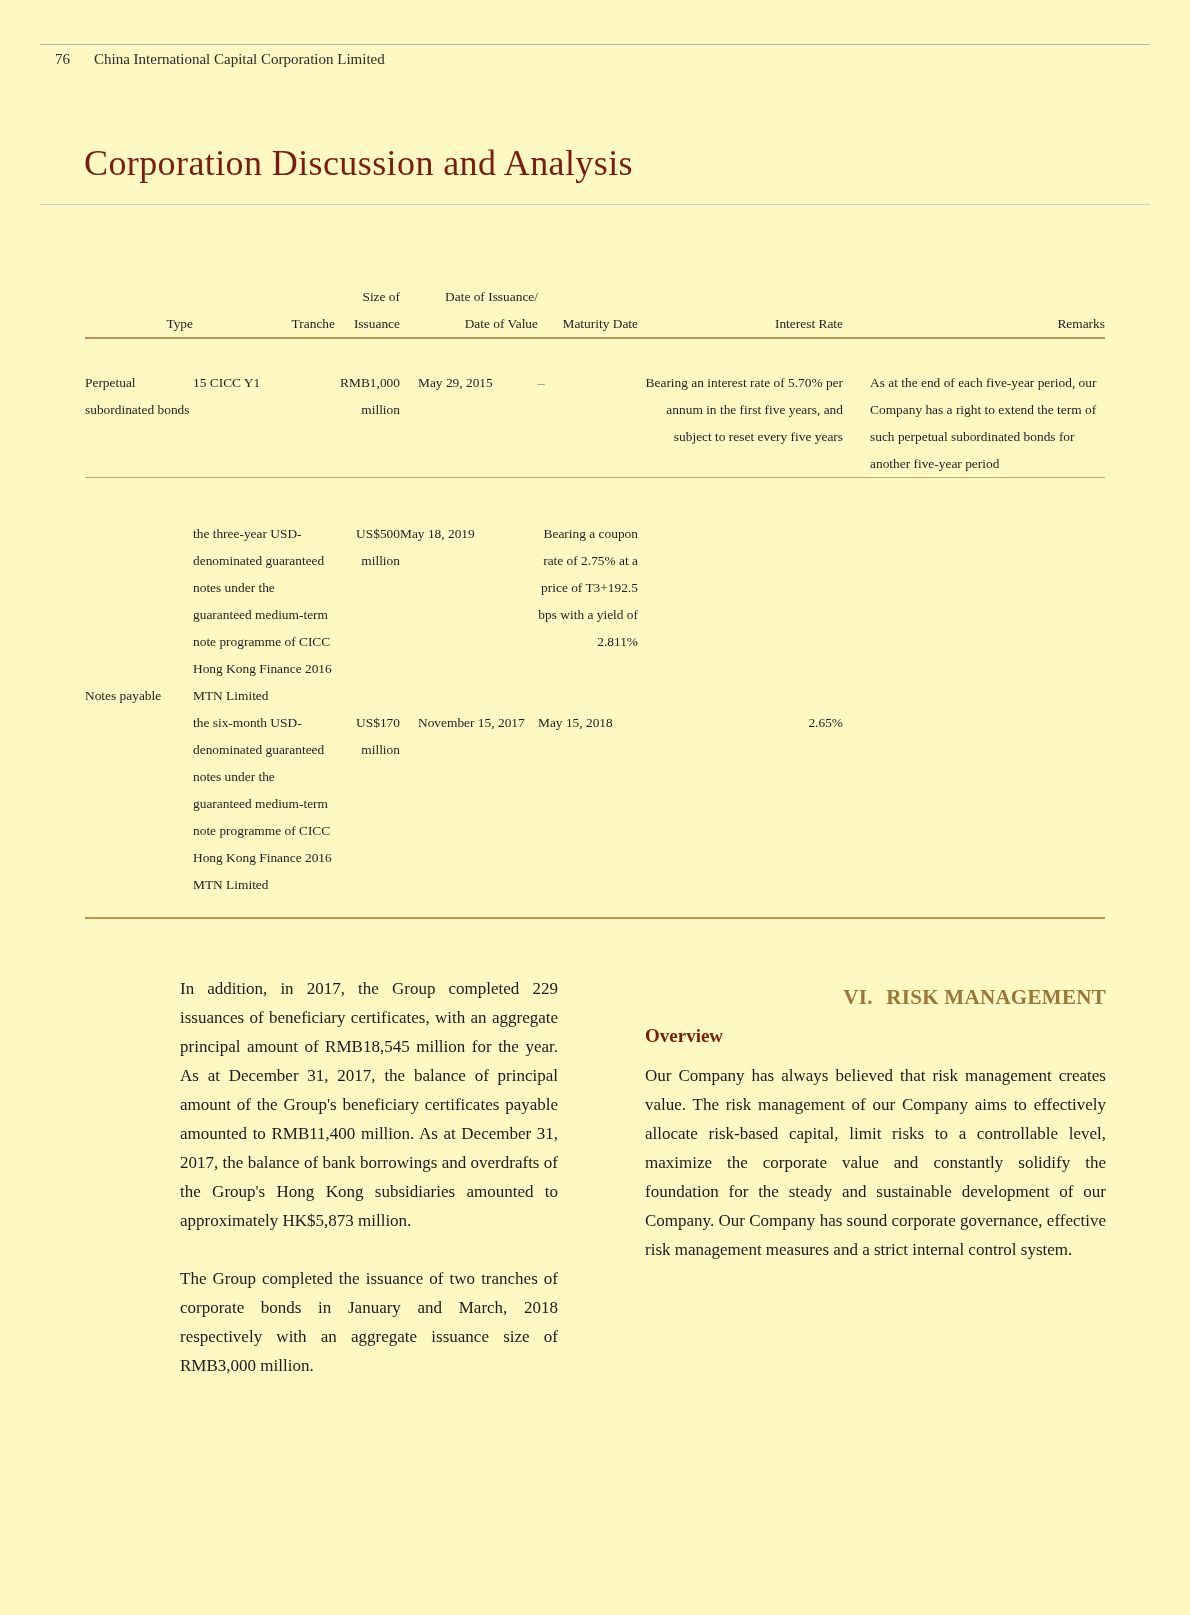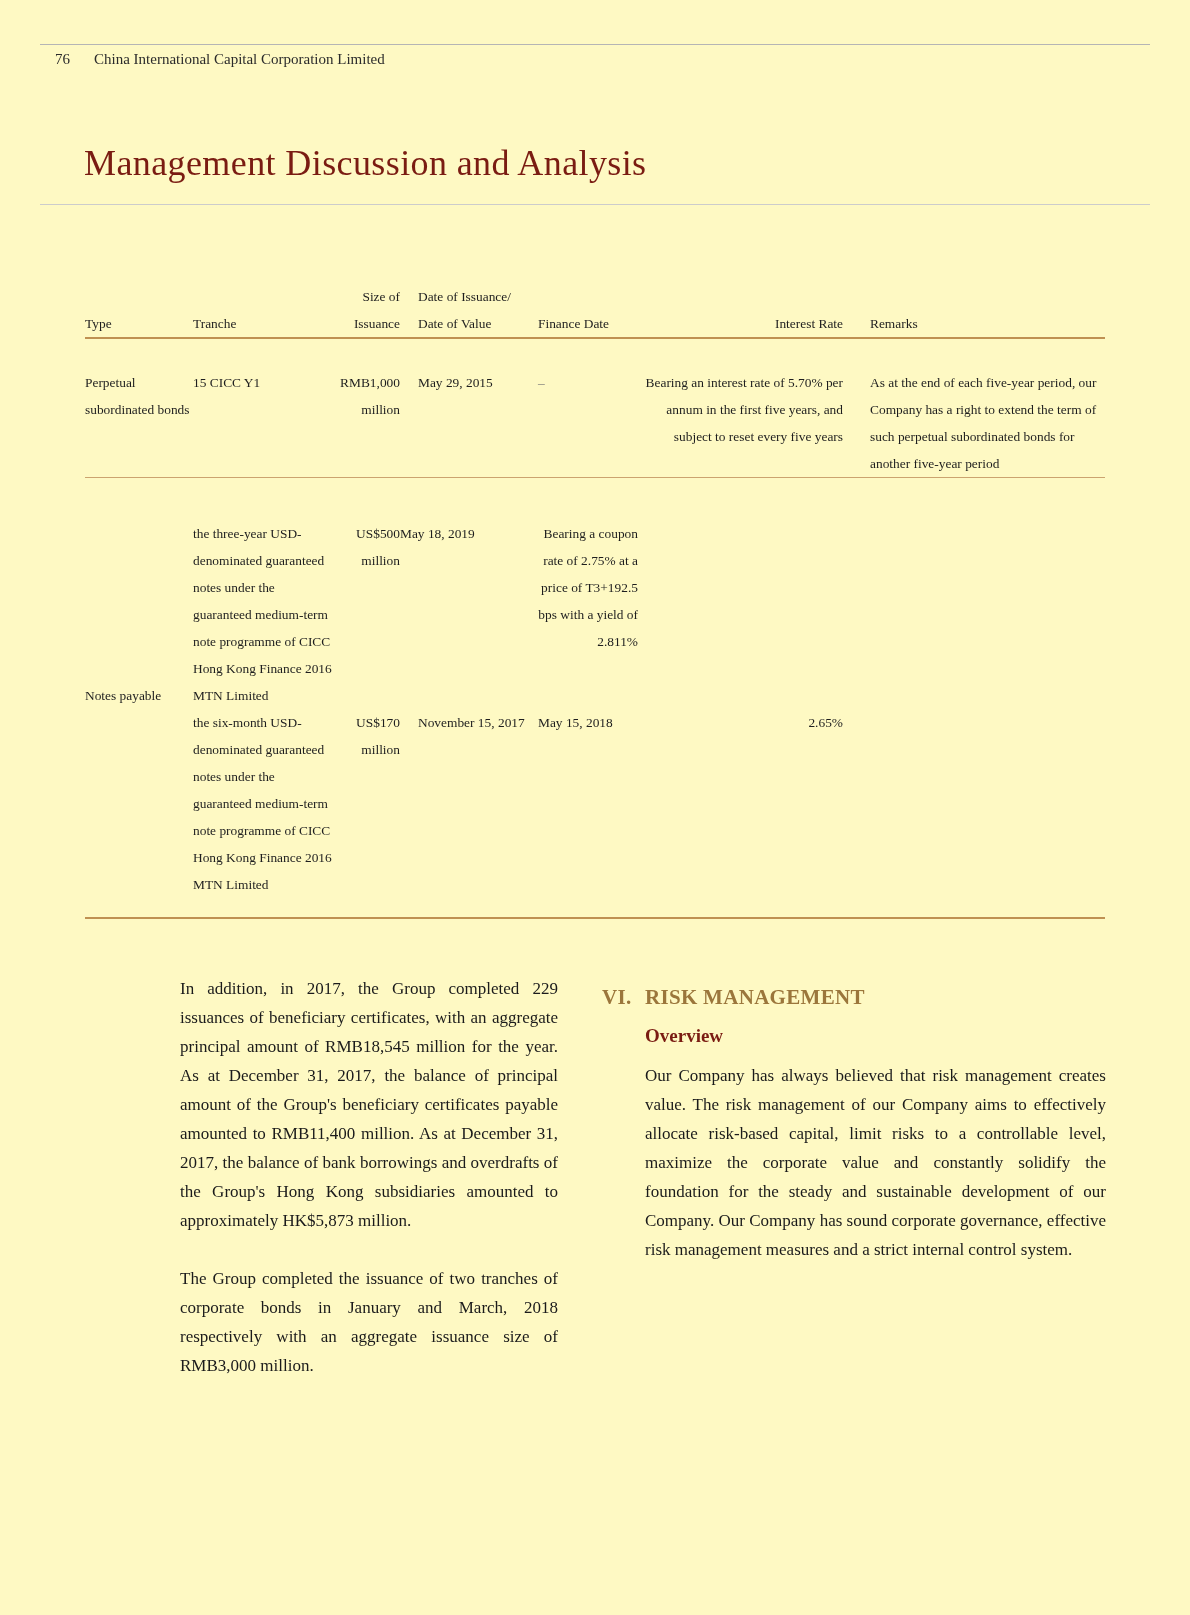--- a/index.html
+++ b/index.html
@@ -14,77 +14,77 @@
   .running-header .pgnum { display:inline-block; margin-right:24px; }
 
   
   .doc-title { position:absolute; left:84px; top:142px; margin:0; font-size:36px; font-weight:normal;
     color:#7A1C12; letter-spacing:0.4px; }
   .title-rule { position:absolute; left:40px; top:204px; width:1110px; height:1px; background:#cccccc; }
 
   
   .btable { position:absolute; left:85px; top:280px; width:1020px; font-size:13.4px; color:#1e1e1e; }
   .grid { display:grid; grid-template-columns:108px 142px 65px 138px 100px 205px 262px; }
-  .cell { line-height:27px; }
+  .cell { line-height:27px;align-items:flex-end; }
   .cell.size, .cell.interest { text-align:right; }
   .cell.date { padding-left:18px; }
   .cell.remarks { padding-left:27px; }
   .thead { height:57px; }
   .thead .cell { display:flex; flex-direction:column; justify-content:flex-end; }
   .thead .cell.size, .thead .cell.interest { align-items:flex-end; }
   .rule-heavy { height:2px; background:#BF9152; }
   .rule-light { height:1px; background:#CBA36F; }
   .row1 { padding-top:30px; }
   .row2 { padding-top:42px; padding-bottom:19px; }
   .rowA .cell.type { display:flex; align-items:flex-end; }
   .cell.maturity.dash { color:#777777; }
 
   
   .left-col { position:absolute; left:172px; top:974px; width:386px; font-size:17px; line-height:29px;
     text-align:justify; color:#1b1b1b; }
   .left-col p { margin:0 0 29px 8px; }
 
   .right-col { position:absolute; left:602px; top:984px; width:504px; color:#1b1b1b; }
-  .section-heading { display:flex; font-weight:bold; color:#9B763B; font-size:21px; line-height:26px; letter-spacing:0.3px; }
+  .section-heading { display:flex; font-weight:bold; color:#9B763B; font-size:21px; line-height:26px; letter-spacing:0.3px;justify-content:flex-end; }
   .sec-num { width:43px; flex:0 0 43px; }
   .subsection { margin:15px 0 12px 43px; font-weight:bold; font-size:19px; color:#7A1C12; }
   .right-col p.body { margin:14px 0 0 43px; width:461px; font-size:17px; line-height:29px; text-align:justify; }
 </style>
 </head>
 <body>
 
 <div class="page">
 
   <div class="top-rule"></div>
   <div class="running-header">
     <span class="pgnum">76</span><span>China International Capital Corporation Limited</span>
   </div>
 
-  <h1 class="doc-title">Management Discussion and Analysis</h1>
+  <h1 class="doc-title">Corporation Discussion and Analysis</h1>
   <div class="title-rule"></div>
 
   <div class="btable">
 
     <div class="grid thead">
       <div class="cell type">
         <span>Type</span>
       </div>
       <div class="cell tranche">
         <span>Tranche</span>
       </div>
       <div class="cell size">
         <span>Size of</span>
         <span>Issuance</span>
       </div>
       <div class="cell date">
         <span>Date of Issuance/</span>
         <span>Date of Value</span>
       </div>
       <div class="cell maturity">
-        <span>Finance Date</span>
+        <span>Maturity Date</span>
       </div>
       <div class="cell interest">
         <span>Interest Rate</span>
       </div>
       <div class="cell remarks">
         <span>Remarks</span>
       </div>
     </div>
 
     <div class="rule-heavy"></div>

